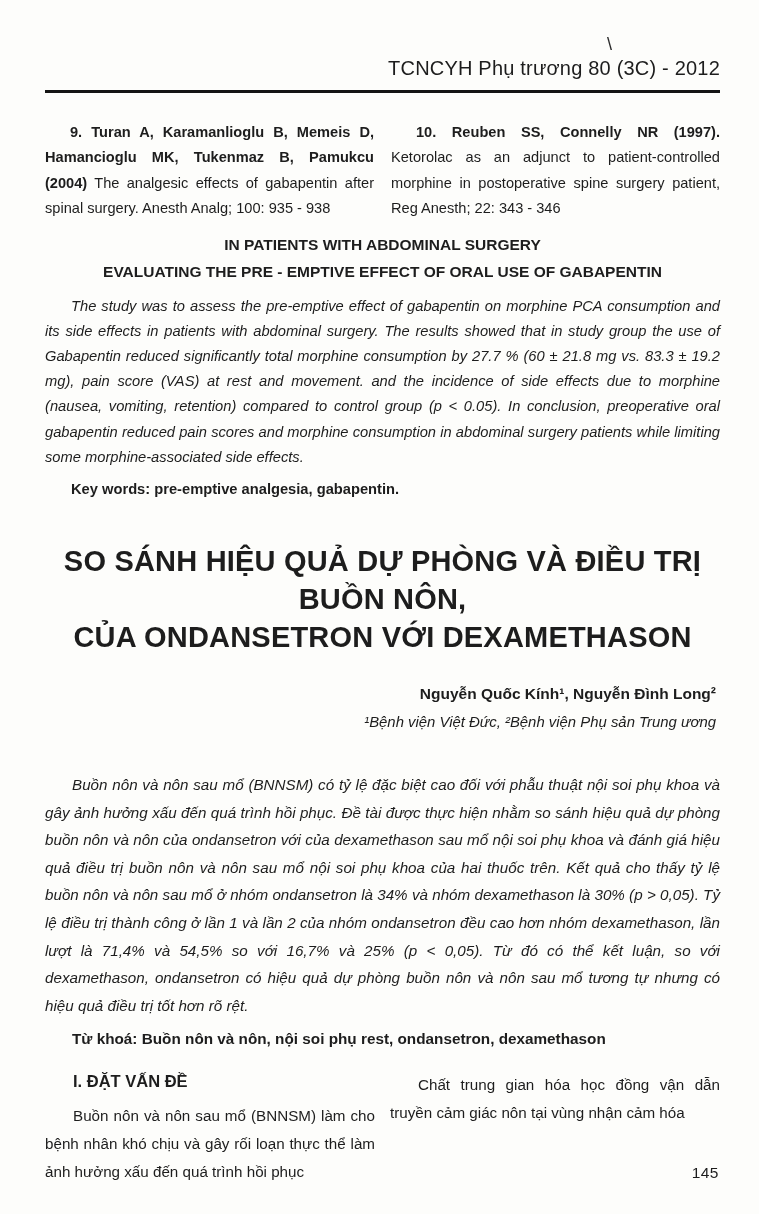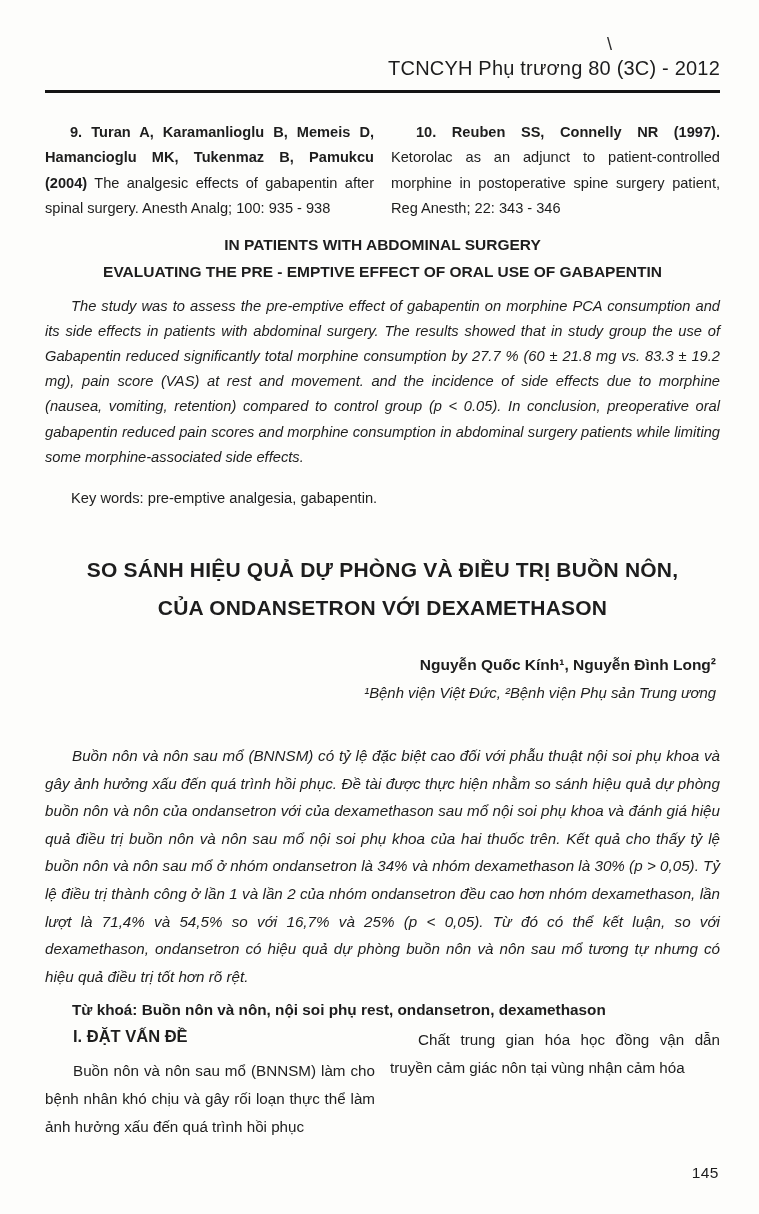--- a/index.html
+++ b/index.html
@@ -20,32 +20,32 @@
 
   .refs { display: flex; gap: 17px; margin-top: 15px; }
   .ref-col { flex: 1; min-width: 0; margin-top: 12px; }
   .ref { margin: 0; text-align: justify; text-indent: 25px; font-size: 14.6px; line-height: 25.4px; }
 
   .summary-heading { text-align: center; font-weight: bold; margin-top: 13px; font-size: 15px; line-height: 20px; }
   .summary-title { text-align: center; font-weight: bold; font-size: 15.5px; line-height: 27px; margin-top: 9px; }
 
   .en-abstract { font-style: italic; text-align: justify; text-indent: 26px;
                  font-size: 14.7px; line-height: 25.2px; margin: 9px 0 0 0; }
-  .en-keywords { font-weight: normal; padding-left: 26px; font-size: 14.7px; margin-top: 18px; line-height: 21px; }
+  .en-keywords { font-weight: bold; padding-left: 26px; font-size: 14.7px; margin-top: 9px; line-height: 21px; }
 
-  .vn-title { text-align: center; font-weight: bold; font-size: 21px; line-height: 38px; margin-top: 42px; letter-spacing: 0.2px; }
+  .vn-title { text-align: center; font-weight: bold; font-size: 29px; line-height: 38px; margin-top: 42px; letter-spacing: 0.2px; }
 
   .authors { text-align: right; font-weight: bold; font-size: 15.5px; margin-top: 27px; padding-right: 4px; line-height: 22px; }
   .affiliations { text-align: right; font-style: italic; font-size: 14.9px; margin-top: 7px; padding-right: 4px; line-height: 21px; }
 
   .vn-abstract { font-style: italic; text-align: justify; text-indent: 27px;
                  font-size: 15.2px; line-height: 27.6px; margin: 38px 0 0 0; }
   .vn-keywords { font-weight: bold; padding-left: 27px; font-size: 15.3px; margin-top: 9px; line-height: 22px; }
 
-  .columns { display: flex; gap: 15px; margin-top: 0; }
+  .columns { display: flex; gap: 15px; margin-top: 16px; }
   .col { flex: 1; min-width: 0; }
   .section-heading { font-weight: bold; font-size: 16.5px; padding-left: 28px; margin: 4px 0 9px 0; line-height: 23px; }
   .body-para { margin: 0; text-align: justify; font-size: 15.2px; line-height: 28px; }
   .indent { text-indent: 28px; }
   .para-gap { margin-top: 5px; }
 
   .page-number { position: absolute; right: 40px; bottom: 32px; font-size: 15.5px; letter-spacing: 0.5px; }
 </style>
 </head>
 <body>

